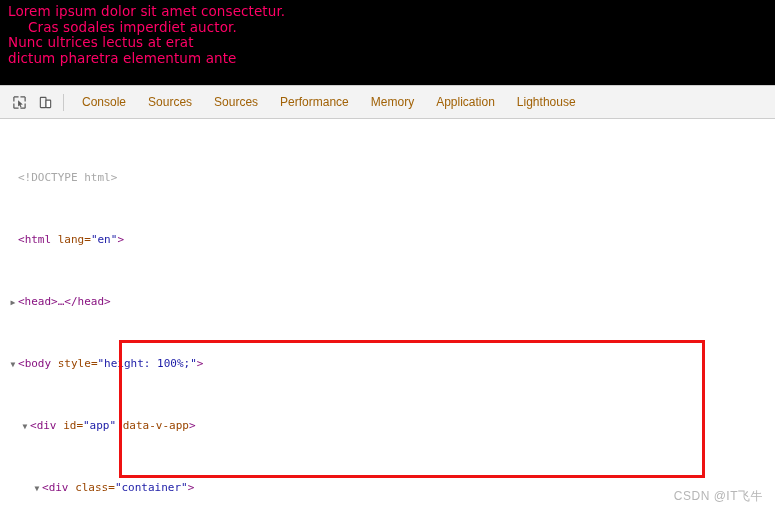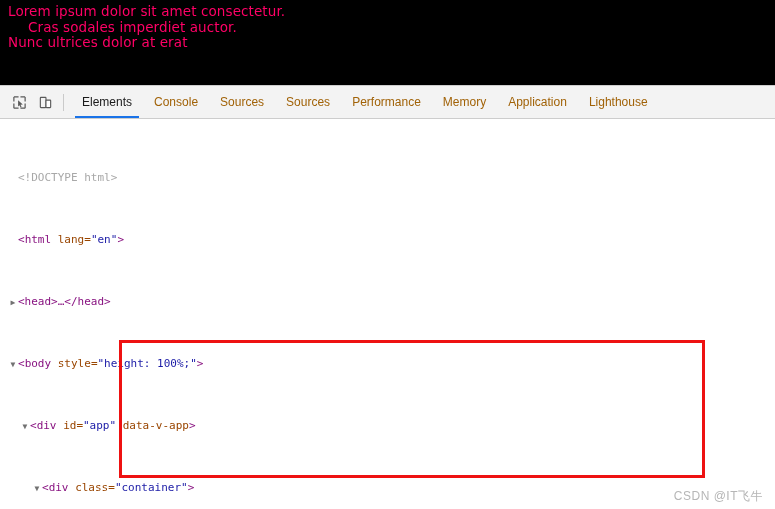--- a/index.html
+++ b/index.html
@@ -152,42 +152,42 @@
     font-family: "Liberation Sans", sans-serif;
     letter-spacing: 0.5px;
   }
 </style>
 </head>
 <body>
 
 <div id="page-preview">
   <div class="svg-text-line" style="color: rgb(255, 0, 102);">Lorem ipsum dolor sit amet consectetur.</div>
   <div class="svg-text-line indent" style="color: rgb(255, 0, 102);">Cras sodales imperdiet auctor.</div>
-  <div class="svg-text-line" style="color: rgb(255, 0, 102);">Nunc ultrices dolor at erat</div>
+  <div class="svg-text-line" style="color: rgb(255, 0, 102);">Nunc ultrices lectus at erat</div>
+  <div class="svg-text-line" style="color: rgb(255, 0, 102);">dictum pharetra elementum ante</div>
 </div>
 
 <div id="devtools">
 
   <div id="dt-toolbar">
     <div class="tool-icon">
       <svg width="15" height="15" viewBox="0 0 16 16">
         <path d="M2 2 h5 M2 2 v5 M14 2 h-5 M14 2 v5 M2 14 h5 M2 14 v-5 M14 14 h-5 M14 14 v-5" stroke="#5a5a5a" stroke-width="1.3" fill="none"></path>
         <path d="M6.5 5.5 L11.5 10.2 L9.1 10.4 L10.2 12.8 L9.1 13.3 L8 10.9 L6.5 12.3 Z" fill="#5a5a5a"></path>
       </svg>
     </div>
     <div class="tool-icon">
       <svg width="15" height="15" viewBox="0 0 16 16">
         <rect x="2.5" y="2.5" width="6" height="11" rx="0.6" stroke="#5a5a5a" stroke-width="1.2" fill="none"></rect>
         <rect x="8.5" y="5.5" width="5" height="8" rx="0.6" stroke="#5a5a5a" stroke-width="1.2" fill="#ffffff"></rect>
       </svg>
     </div>
     <div class="toolbar-sep"></div>
 
     <div id="dt-tabs">
-      <div class="dt-tab active" style="--accent: #1a73e8;">Elements</div>
       <div class="dt-tab">Console</div>
       <div class="dt-tab">Sources</div>
       <div class="dt-tab">Sources</div>
       <div class="dt-tab">Performance</div>
       <div class="dt-tab">Memory</div>
       <div class="dt-tab">Application</div>
       <div class="dt-tab">Lighthouse</div>
     </div>
   </div>
 

